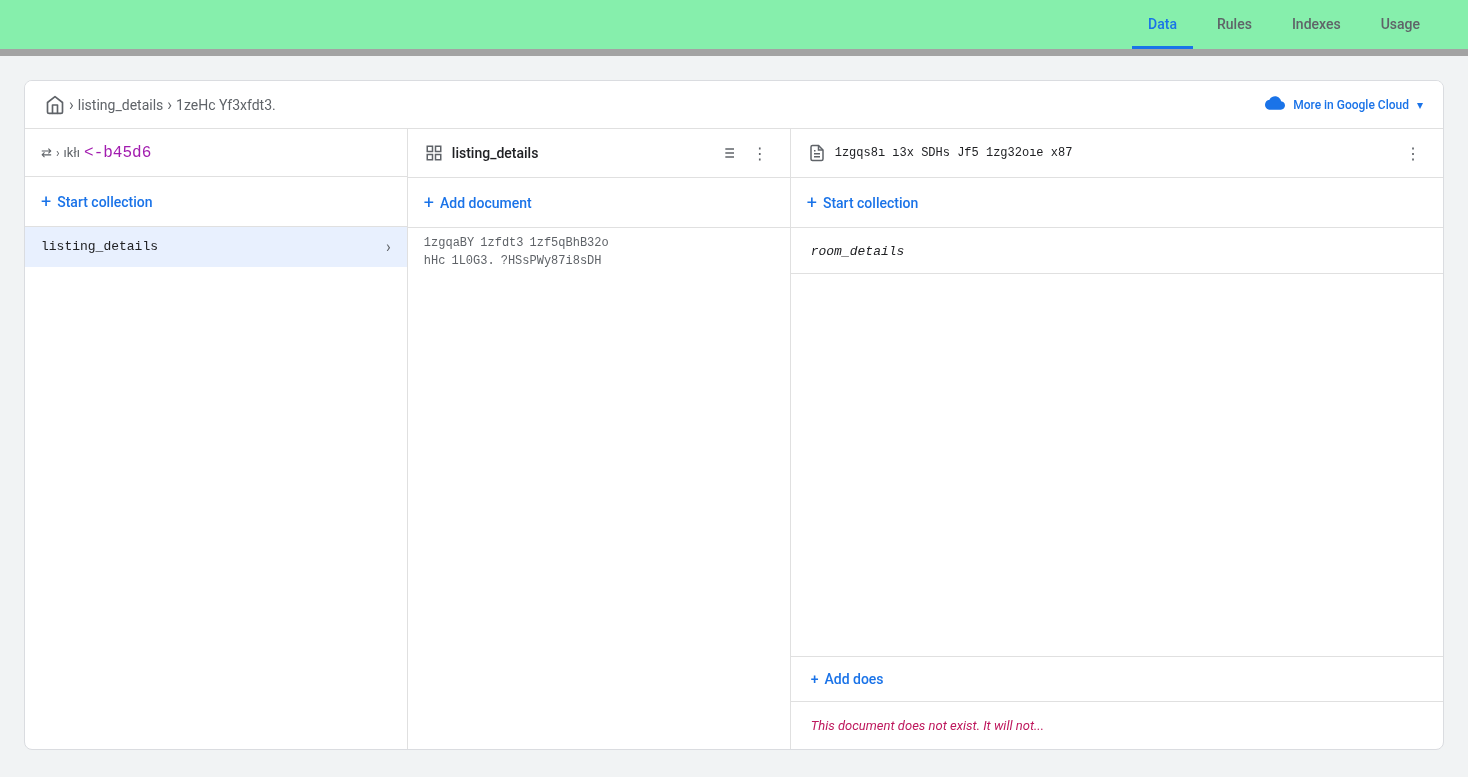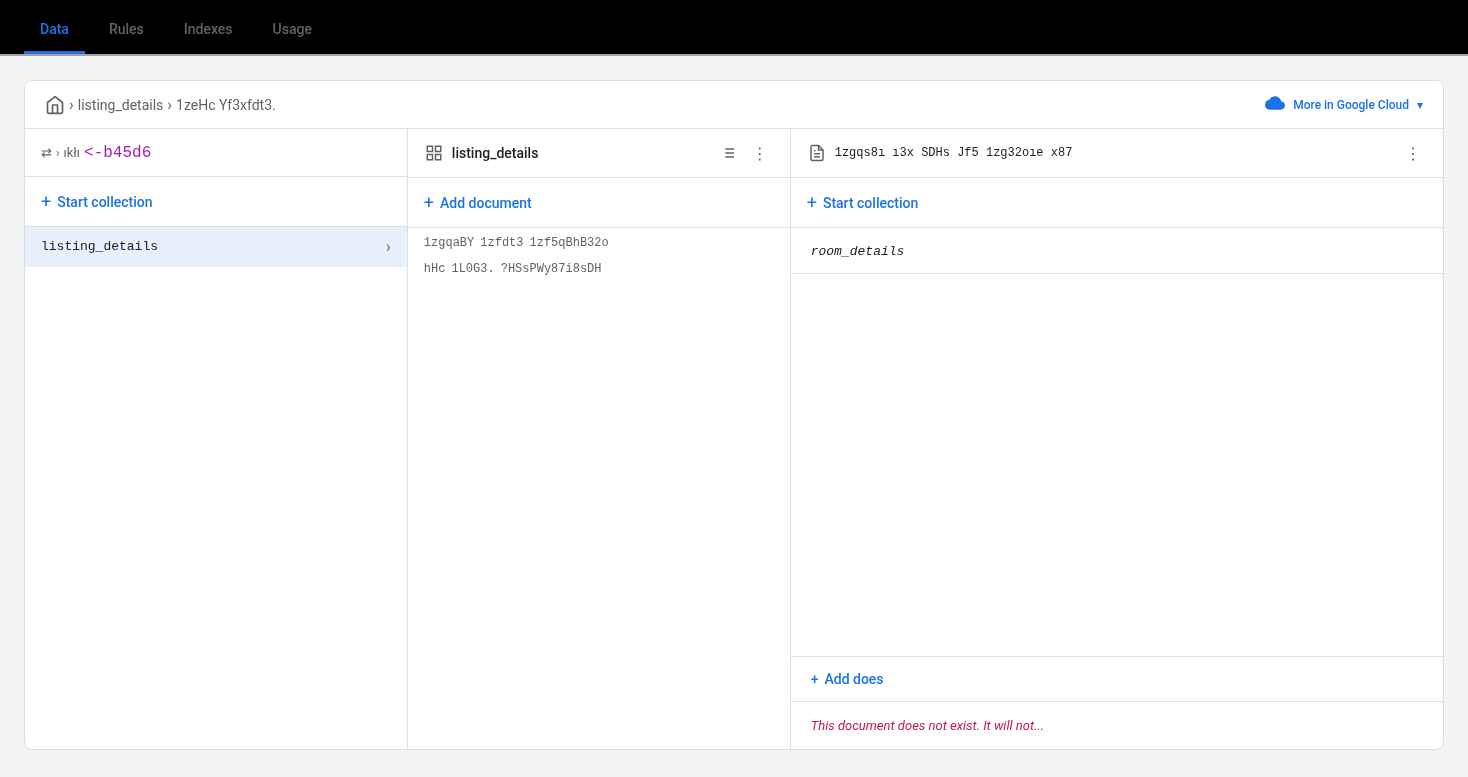--- a/index.html
+++ b/index.html
@@ -5,26 +5,27 @@
     * { box-sizing: border-box; margin: 0; padding: 0; }
     body {
       font-family: 'Google Sans', Roboto, Arial, sans-serif;
       background: #f1f3f4;
       font-size: 14px;
       color: #202124;
     }
 
     
     .top-nav {
-      background: #000000;
+      background: #86efac;
       display: flex;
       align-items: flex-end;
       padding: 0 24px;
-      border-bottom: 2px solid #a3a3a3;
+      border-bottom: 7px solid #a3a3a3;
       height: 56px;
+      justify-content: flex-end;
     }
     .tab {
       padding: 16px 16px 14px;
       font-size: 14px;
       font-weight: 500;
       color: #5f6368;
       cursor: pointer;
       border-bottom: 3px solid transparent;
       margin-right: 8px;
       white-space: nowrap;
@@ -376,21 +377,21 @@
           <span class="plus-icon">+</span>
           <span>Add document</span>
         </div>
 
         <div class="doc-item">
           <div class="doc-id-row">
             <span class="doc-id-item">1zgqaBY</span>
             <span class="doc-id-item">1zfdt3</span>
             <span class="doc-id-item">1zf5qBhB32o</span>
           </div>
-          <div class="doc-id-row" style="margin-top:12px;">
+          <div class="doc-id-row" style="margin-top:4px;">
             <span class="doc-id-item">hHc</span>
             <span class="doc-id-item">1L0G3.</span>
             <span class="doc-id-item">?HSsPWy87i8sDH</span>
           </div>
         </div>
       </div>
 
       <div class="column col-right">
         <div class="col-header">
           <span class="doc-icon">

